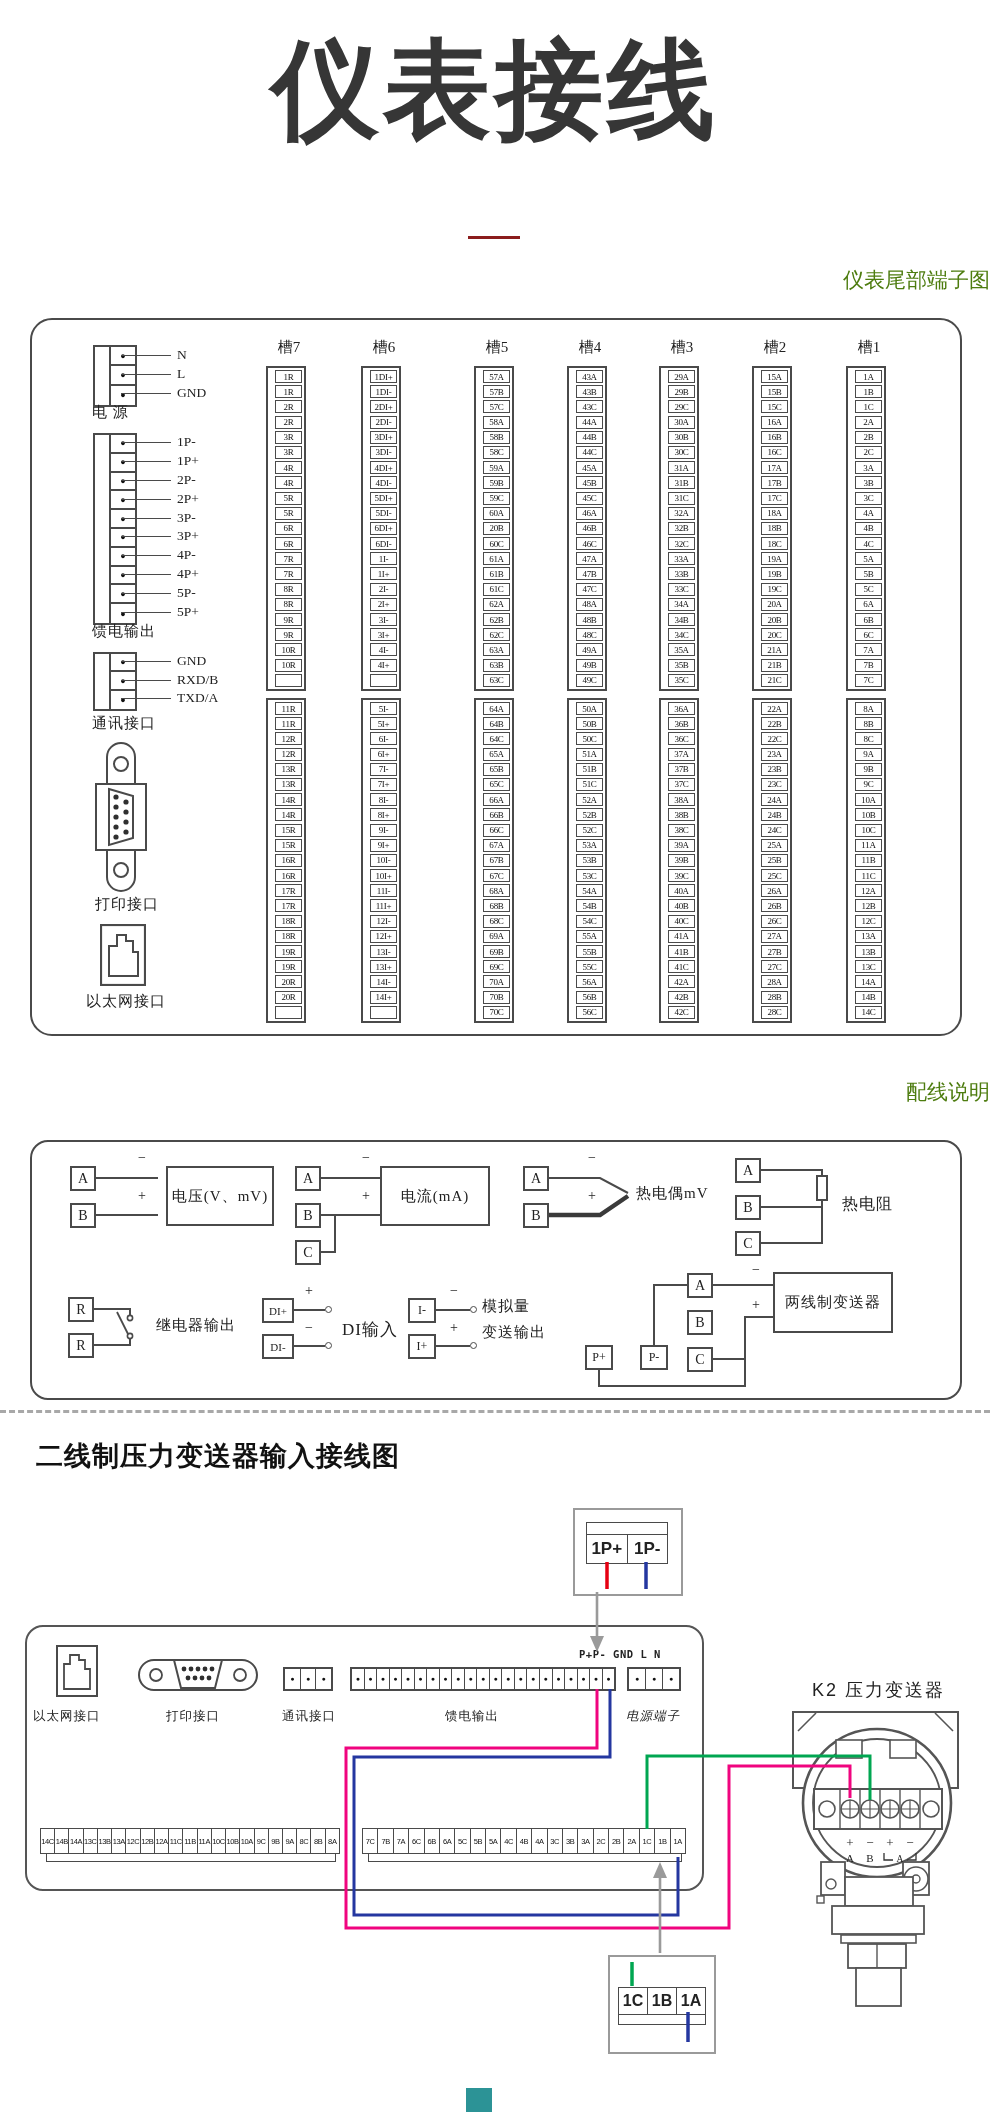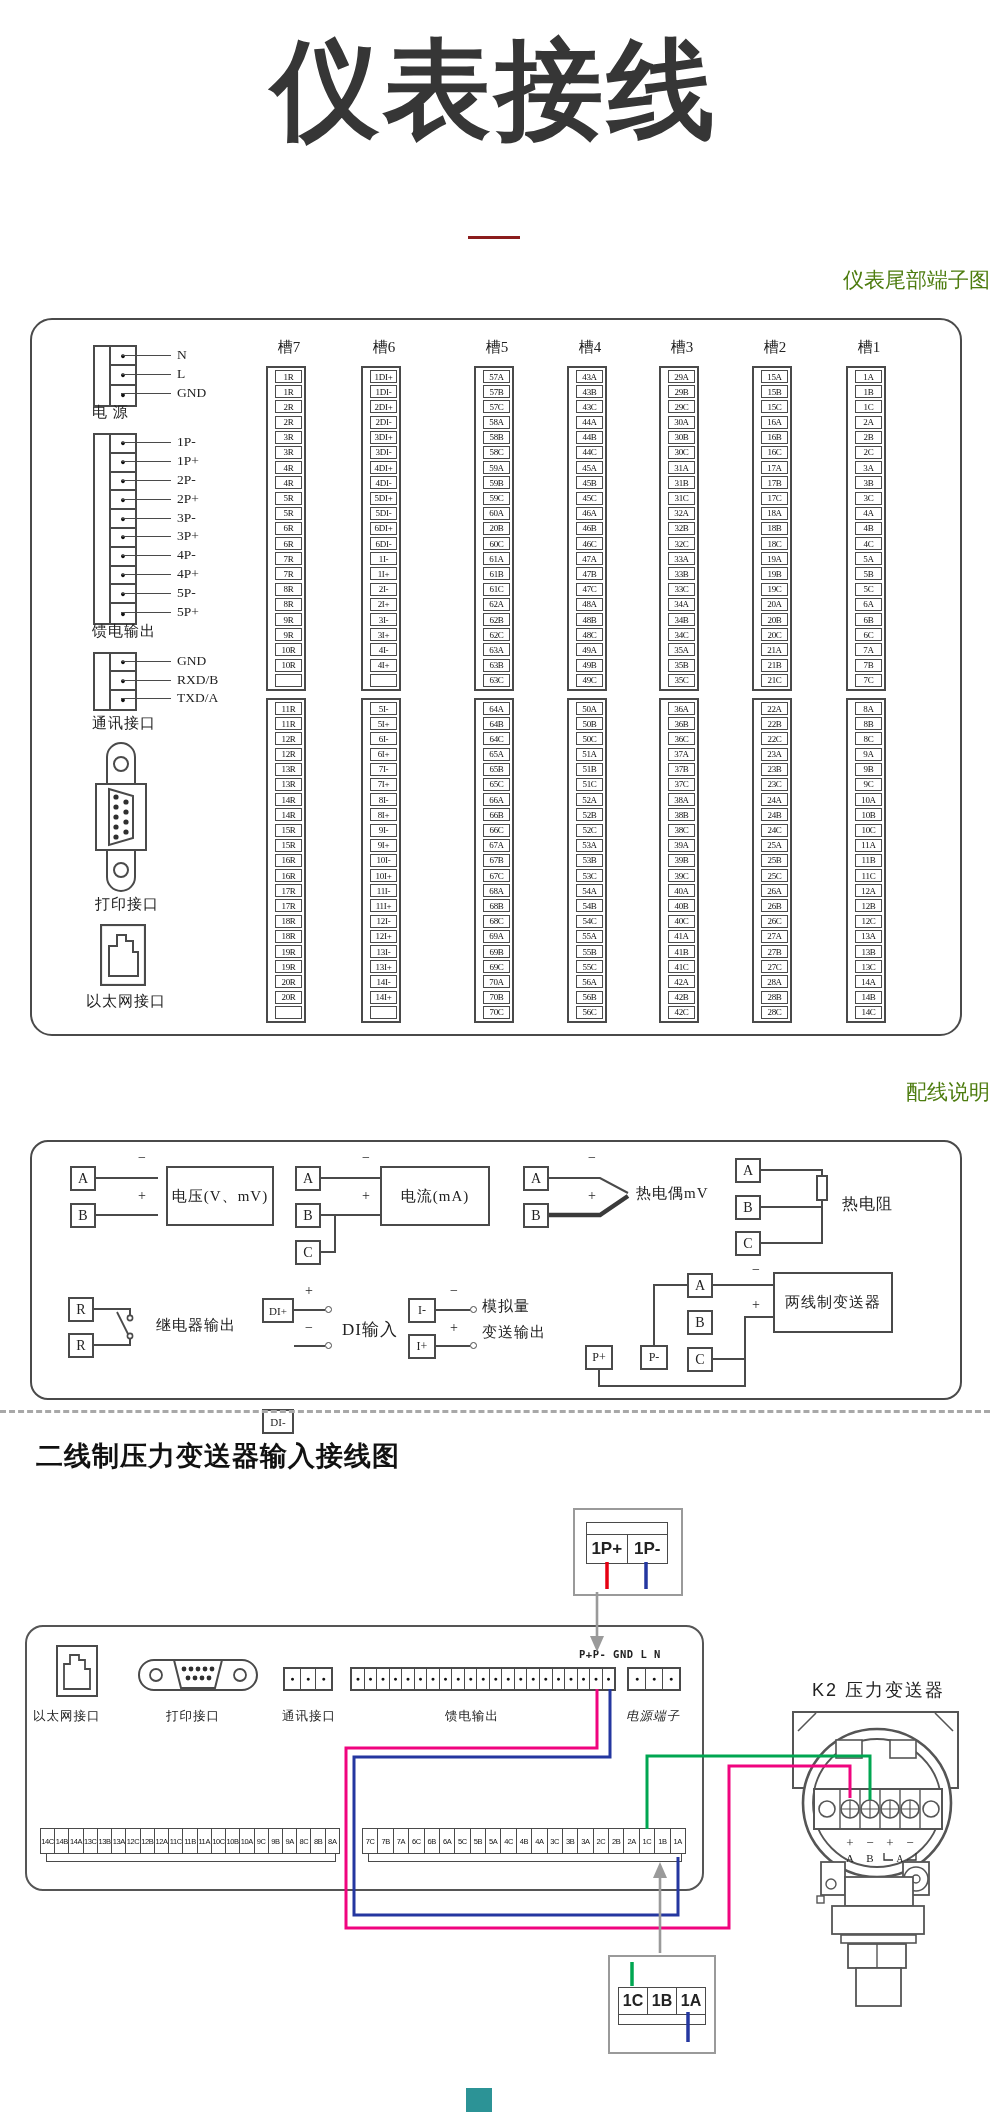--- a/index.html
+++ b/index.html
@@ -570,21 +570,21 @@
   <svg class="abs" style="left:94px;top:1300px;" width="54" height="54" viewBox="0 0 54 54">
     <path d="M0,9 H36 V15" fill="none" stroke="#4a4a4a" stroke-width="2"></path>
     <path d="M0,45 H36 V39" fill="none" stroke="#4a4a4a" stroke-width="2"></path>
     <circle cx="36" cy="18" r="2.6" fill="#fff" stroke="#4a4a4a" stroke-width="1.6"></circle>
     <circle cx="36" cy="36" r="2.6" fill="#fff" stroke="#4a4a4a" stroke-width="1.6"></circle>
     <line x1="34" y1="34" x2="23" y2="12" stroke="#4a4a4a" stroke-width="1.8"></line>
   </svg>
   <div class="dlabel" style="left:148px;top:1316px;margin-left:8px;">继电器输出</div>
 
   <div class="term wide" style="left:262px;top:1298px;">DI+</div>
-  <div class="term wide" style="left:262px;top:1409px;">DI-</div>
+  <div class="term wide" style="left:262px;top:1334px;">DI-</div>
   <div class="wh" style="left:294px;top:1309px;width:31px;"></div>
   <div class="wh" style="left:294px;top:1345px;width:31px;"></div>
   <div class="ring" style="left:325px;top:1306px;"></div>
   <div class="ring" style="left:325px;top:1342px;"></div>
   <div class="sign" style="left:305px;top:1283px;">+</div>
   <div class="sign" style="left:305px;top:1320px;">−</div>
   <div class="dlabel" style="left:342px;top:1318px;font-size:17px;">DI输入</div>
 
   <div class="term wide" style="left:408px;top:1298px;width:28px;font-size:12px;">I-</div>
   <div class="term wide" style="left:408px;top:1334px;width:28px;font-size:12px;">I+</div>

